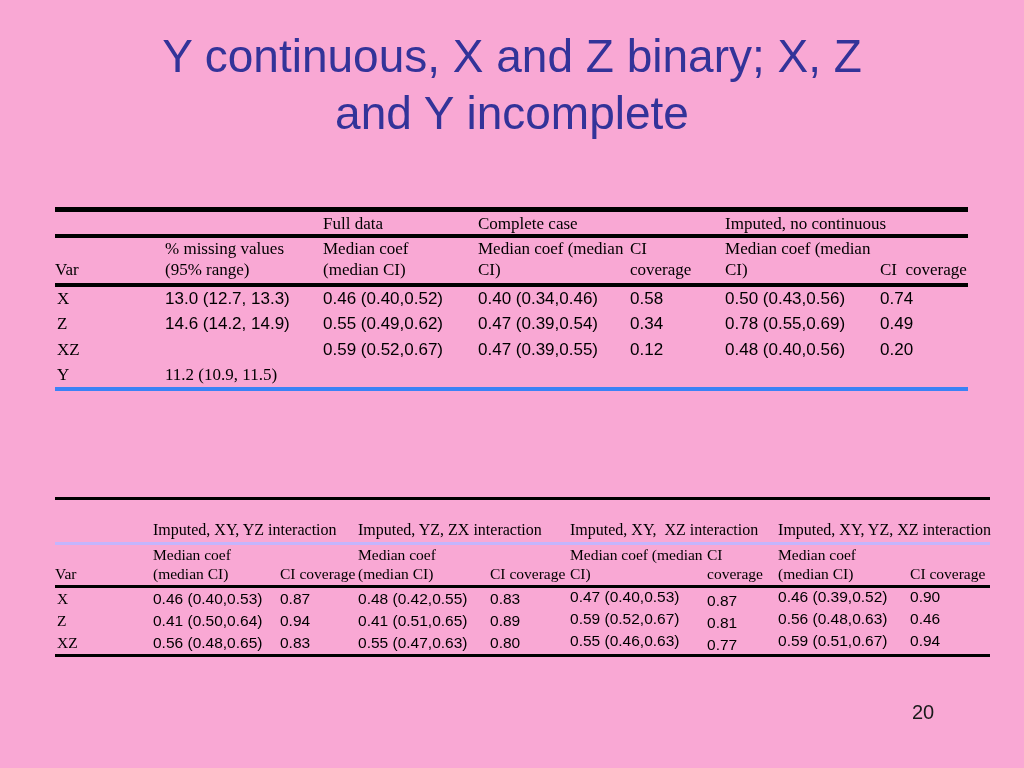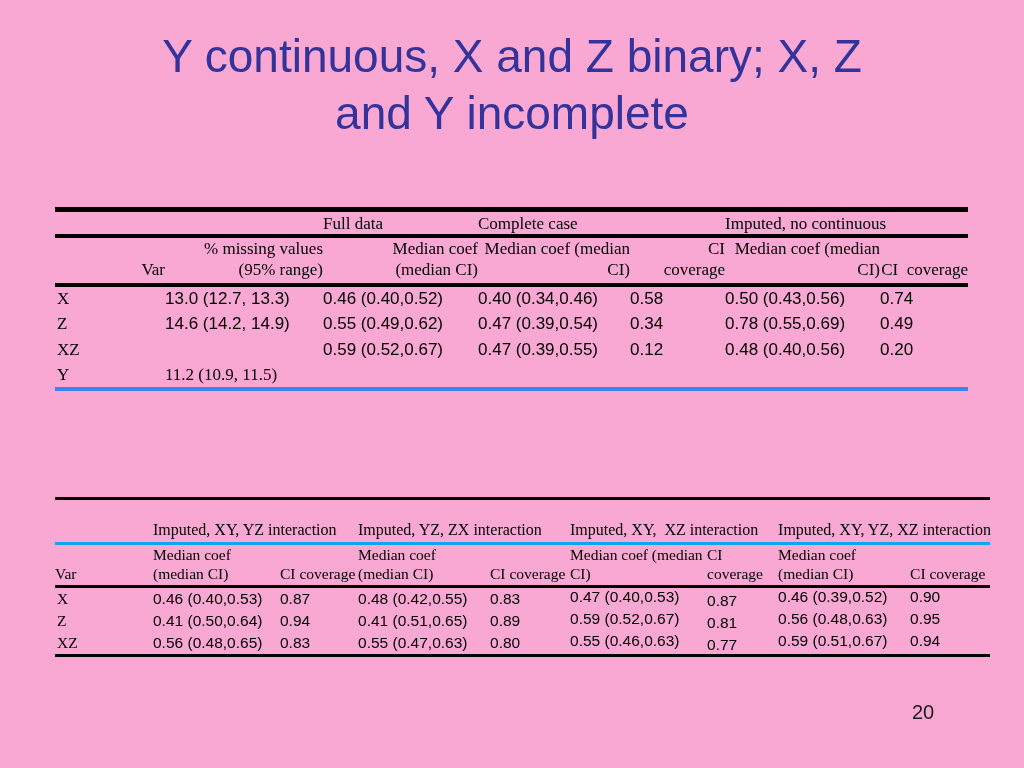--- a/index.html
+++ b/index.html
@@ -30,36 +30,36 @@
   }
   .t1 tr.group { border-bottom:4px solid #000; height:26px; }
   .t1 tr.group td {
     font-family:"Liberation Serif","DejaVu Serif",serif;
     font-size:17px; white-space:pre; vertical-align:middle; padding-top:2px;
   }
   .t1 tr.sub { border-bottom:4px solid #000; height:45px; }
   .t1 tr.sub td {
     font-family:"Liberation Serif","DejaVu Serif",serif;
     font-size:17px; line-height:21px; vertical-align:bottom;
-    padding-bottom:3px; white-space:pre-line;text-align:right;
+    padding-bottom:3px; white-space:pre-line;
   }
   .t1 tr.data { height:26px; }
   .t1 tr.data td { font-size:17px; white-space:nowrap; }
   .t1 td.var-cell {
     font-family:"Liberation Serif","DejaVu Serif",serif;
     font-size:17px; padding-left:2px;
   }
   .t1 td.serif-val { font-family:"Liberation Serif","DejaVu Serif",serif; }
 
   
   .t2 {
     left:55px; top:497px; width:935px;
     border-top:3px solid #000; border-bottom:3px solid #000;
   }
-  .t2 tr.group { border-bottom:3px solid #0ea5e9; height:45px; }
+  .t2 tr.group { border-bottom:3px solid #c4b5fd; height:45px; }
   .t2 tr.group td {
     font-family:"Liberation Serif","DejaVu Serif",serif;
     font-size:16px; vertical-align:bottom; padding-bottom:3px; white-space:pre;
   }
   .t2 tr.sub { border-bottom:3px solid #000; height:39px; }
   .t2 tr.sub td {
     font-family:"Liberation Serif","DejaVu Serif",serif;
     font-size:15.5px; line-height:19px; vertical-align:bottom;
     padding-bottom:2px; white-space:pre-line;
   }
@@ -205,21 +205,21 @@
       </tr>
       <tr class="data">
         <td class="var-cell">Z</td>
         <td>0.41 (0.50,0.64)</td>
         <td>0.94</td>
         <td>0.41 (0.51,0.65)</td>
         <td>0.89</td>
         <td class="up">0.59 (0.52,0.67)</td>
         <td class="down">0.81</td>
         <td class="up">0.56 (0.48,0.63)</td>
-        <td class="up">0.95</td>
+        <td class="up">0.46</td>
       </tr>
       <tr class="data">
         <td class="var-cell">XZ</td>
         <td>0.56 (0.48,0.65)</td>
         <td>0.83</td>
         <td>0.55 (0.47,0.63)</td>
         <td>0.80</td>
         <td class="up">0.55 (0.46,0.63)</td>
         <td class="down">0.77</td>
         <td class="up">0.59 (0.51,0.67)</td>

